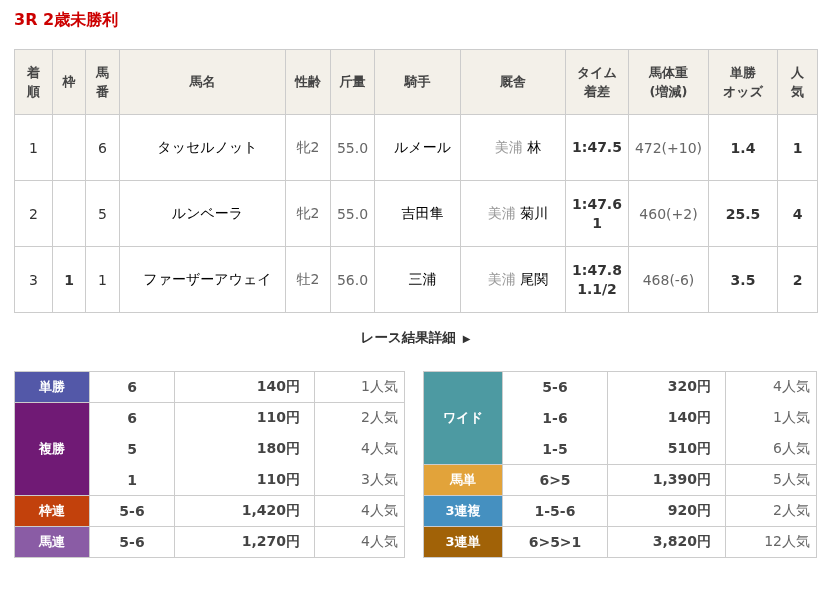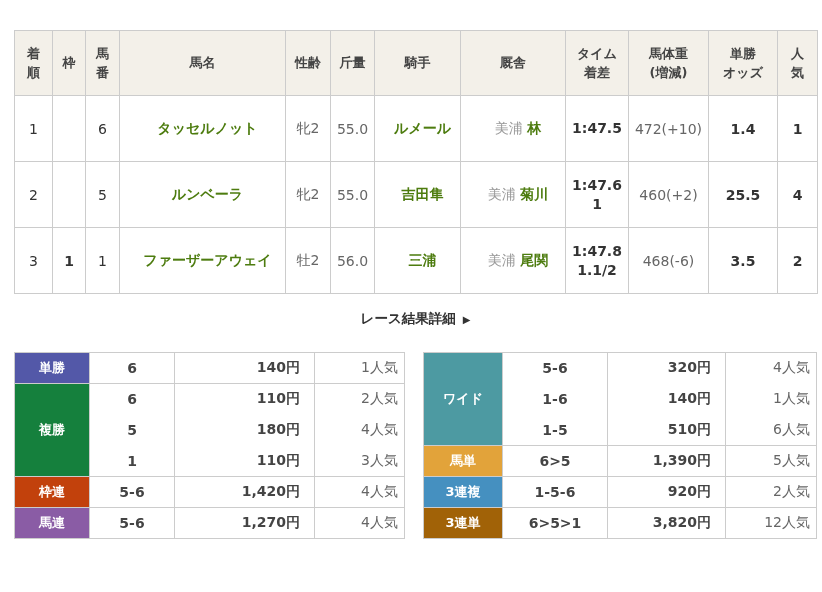--- a/index.html
+++ b/index.html
@@ -60,22 +60,22 @@
     height: 65px;
     white-space: pre-line;
     line-height: 1.5;
     padding: 4px 2px;
   }
   table.results tbody td { height: 66px; background: #fff; }
   td.c-name, td.c-jockey, td.c-stable { text-align: left; padding-left: 10px; }
   .dim { color: #666; }
   .dim-light { color: #999; }
   a.blue-link {
-    color: #4d7c0f;
-    font-weight: bold;
+    color: #000000;
+    font-weight: normal;
     text-decoration: none;
     cursor: pointer;
   }
   td.c-bracket { padding: 0; font-weight: bold; }
   td.bracket-c6 { background: #57a84e; color: #fff; }
   td.bracket-c5 { background: #dcc23e; color: #fff; }
   td.bracket-c1 { background: #fff; color: #333; }
   td.c-time { font-weight: bold; line-height: 1.35; margin-top: 27px; }
   td.c-time .margin { display: block; font-weight: bold; }
   td.c-odds { font-weight: bold; }
@@ -121,33 +121,34 @@
     font-size: 13px;
     text-align: center;
     padding: 0 2px;
   }
   table.payout td.combo { text-align: center; font-weight: bold; color: #444; }
   table.payout td.pay   { text-align: right; font-weight: bold; color: #444; padding-right: 14px; }
   table.payout td.pop   { text-align: right; color: #666; padding-right: 6px; }
   table.payout td.nb { border-bottom-width: 0; }
   table.payout td.nt { border-top-width: 0; }
   .bet-tansho     { background: #5358a8; }
-  .bet-fukusho    { background: #15803d; }
+  .bet-fukusho    { background: #701a75; }
   .bet-wakuren    { background: #c2410c; }
   .bet-umaren     { background: #8a5ca5; }
   .bet-wide       { background: #4d9aa2; }
   .bet-umatan     { background: #e2a33a; }
   .bet-sanrenpuku { background: #4590c0; }
   .bet-sanrentan  { background: #a16207; }
 </style>
 </head>
 <body>
 
 <div class="page">
 
+  <div class="race-title">3R 2歳未勝利</div>
 
 
   <table class="results">
     <colgroup>
       <col style="width:38px">
         <col style="width:33px">
         <col style="width:34px">
       <col style="width:166px">
         <col style="width:45px">
         <col style="width:44px">

